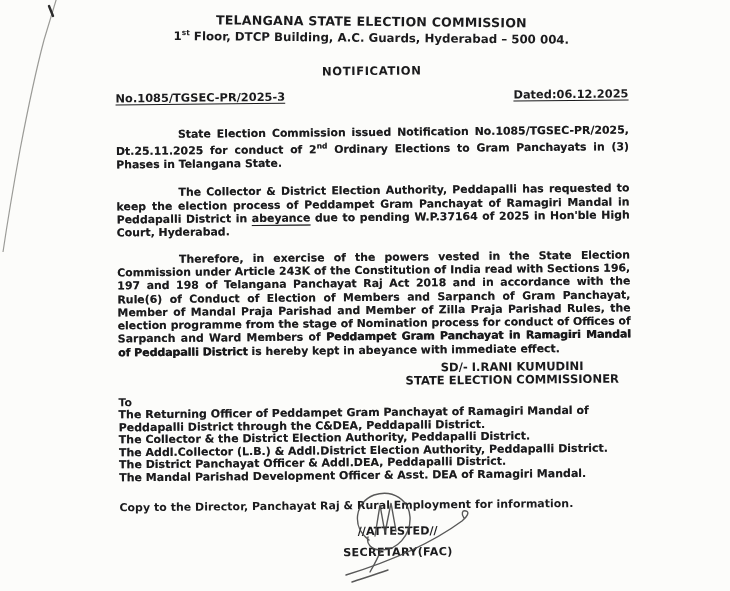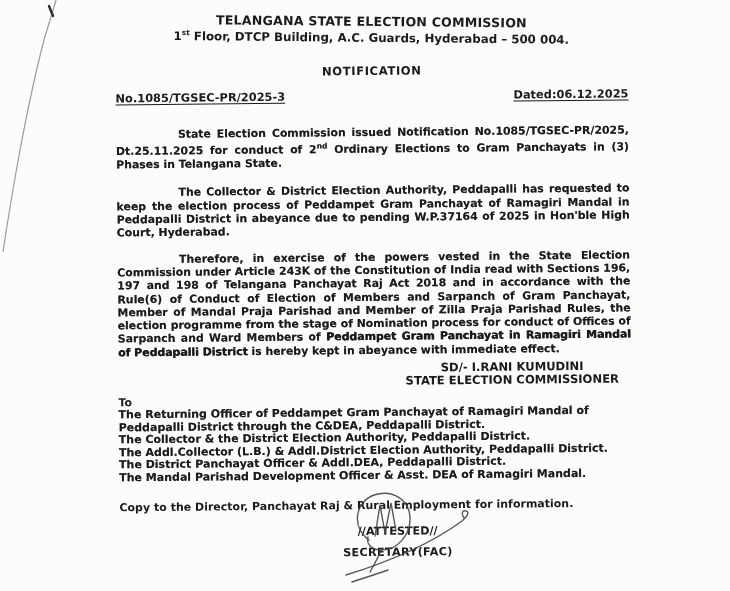--- a/index.html
+++ b/index.html
@@ -23,21 +23,21 @@
   .address{font-size:11.8px;margin-top:1px;}
   sup{font-size:7.5px;font-weight:700;}
   .title{text-align:center;font-weight:700;font-size:11.6px;margin-top:19px;letter-spacing:.6px;}
   .refrow{display:flex;justify-content:space-between;margin-top:11px;font-weight:700;font-size:11.4px;}
   .refrow span{text-decoration:underline;text-underline-offset:2px;}
   .para{margin:0;font-size:10.9px;line-height:13.3px;font-weight:700;text-align:justify;text-indent:62px;
         text-shadow:0 0 .3px rgba(27,27,29,.55);}
   .p1{margin-top:23px;}
   .p2{margin-top:15px;}
   .p3{margin-top:13px;}
-  .u{text-underline-offset:2.5px;}
+  .u{text-decoration:underline;text-underline-offset:2.5px;}
   .xb{font-weight:700;text-shadow:.55px 0 0 currentColor;}
   .sig{margin:5px -12px 0 auto;width:262px;text-align:center;font-weight:700;font-size:11.6px;line-height:12.5px;}
   .to{margin-top:7px;font-weight:700;font-size:11px;line-height:13px;}
   .rcpt{font-weight:700;font-size:11px;line-height:12.6px;text-shadow:0 0 .3px rgba(27,27,29,.55);}
   .copy{margin:16px 0 0 0;font-weight:700;font-size:11px;}
   .attest{margin-top:13px;margin-left:118px;width:320px;text-align:center;font-weight:700;font-size:11.2px;}
   .attest .sec{margin-top:8px;letter-spacing:.3px;}
   svg.artifacts,svg.signature{position:absolute;left:0;top:0;width:730px;height:591px;pointer-events:none;}
 </style>
 </head>

